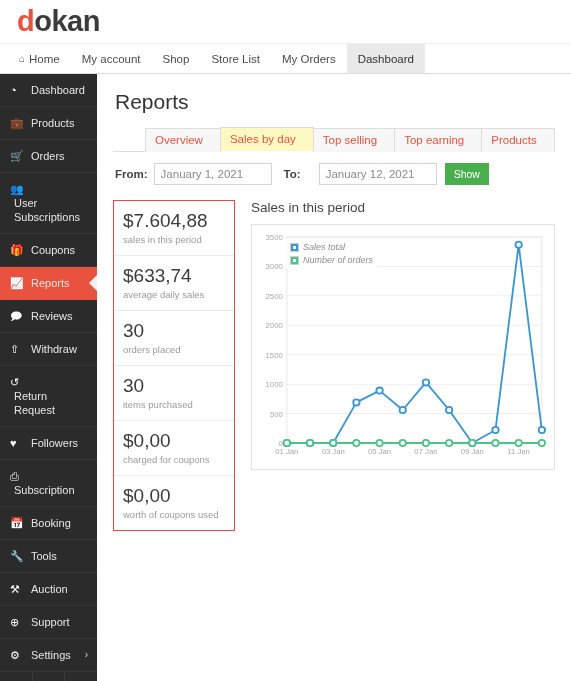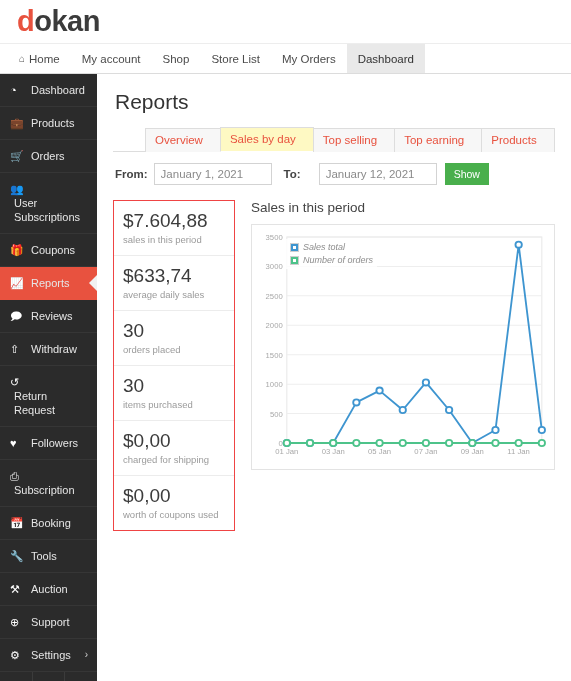--- a/index.html
+++ b/index.html
@@ -265,21 +265,21 @@
               <div class="stat">
                 <div class="val">30</div>
                 <div class="cap">orders placed</div>
               </div>
               <div class="stat">
                 <div class="val">30</div>
                 <div class="cap">items purchased</div>
               </div>
               <div class="stat">
                 <div class="val">$0,00</div>
-                <div class="cap">charged for shipping</div>
+                <div class="cap">charged for coupons</div>
               </div>
               <div class="stat">
                 <div class="val">$0,00</div>
                 <div class="cap">worth of coupons used</div>
               </div>
             </div>
 
           <div class="chart-panel">
             <div class="chart-title">Sales in this period</div>
             <div class="chart-box">

